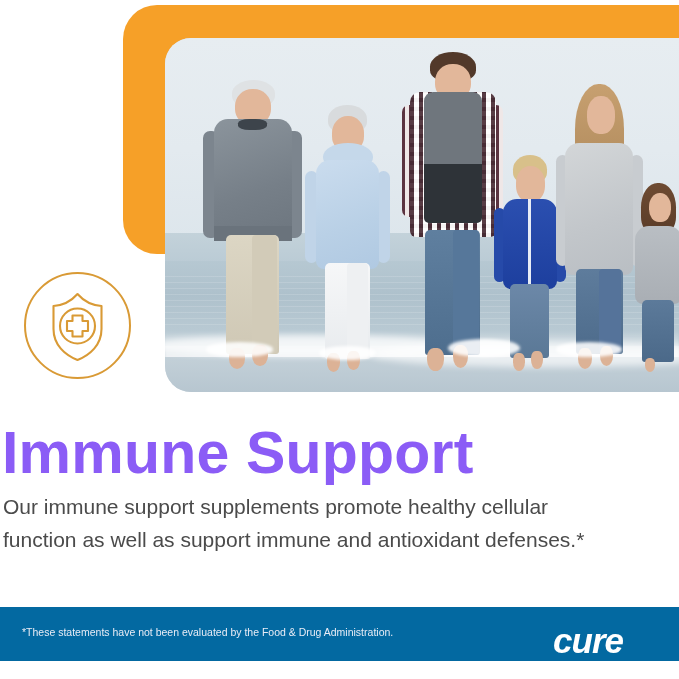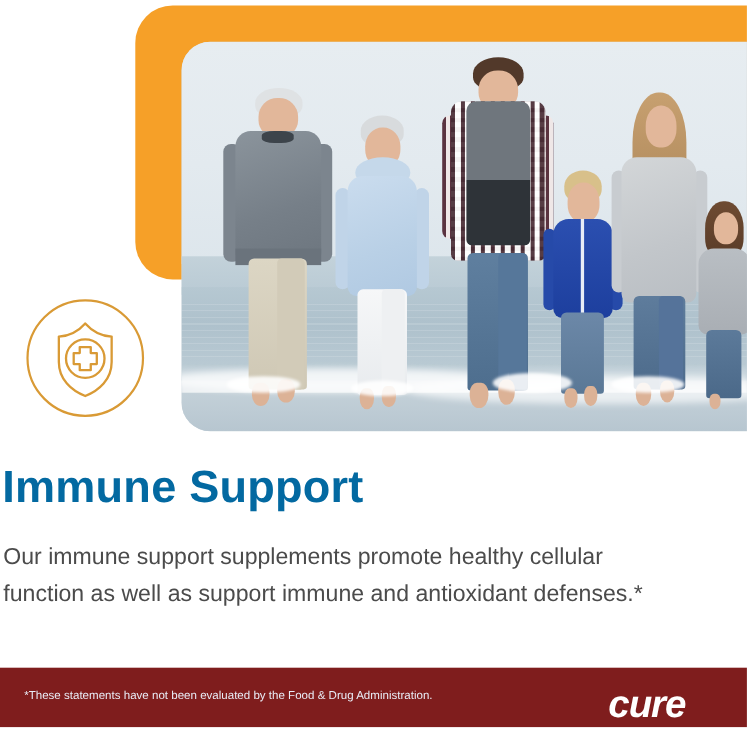--- a/index.html
+++ b/index.html
@@ -194,33 +194,33 @@
 
   
   #shield-badge {
     position:absolute; left:23px; top:271px;
     width:109px; height:109px;
   }
 
   
   #page-title {
     position:absolute; left:2px; top:419px;
-    font-size:41px; font-weight:bold; letter-spacing:.2px;
-    color:#0369a1;
+    font-size:59px; font-weight:bold; letter-spacing:.2px;
+    color:#8b5cf6;
     font-family:"Liberation Sans", sans-serif;
   }
   #page-desc {
     position:absolute; left:3px; top:490px; width:615px;
     font-size:21px; line-height:33px; color:#4b4b4b; font-weight:300;
   }
 
   
   #footer {
     position:absolute; left:0; top:607px; width:679px; height:54px;
-    background:#7f1d1d;
+    background:#0369a1;
   }
   #footer-disclaimer {
     position:absolute; left:22px; top:18px; width:430px;
     color:#e9ecf6; font-size:10.5px; line-height:15px;
   }
   #footer-disclaimer .l2 { padding-left:5px; display:block; }
 
   #brand-logo {
     position:absolute; right:16px; top:16px;
     width:150px; text-align:center; line-height:1;

